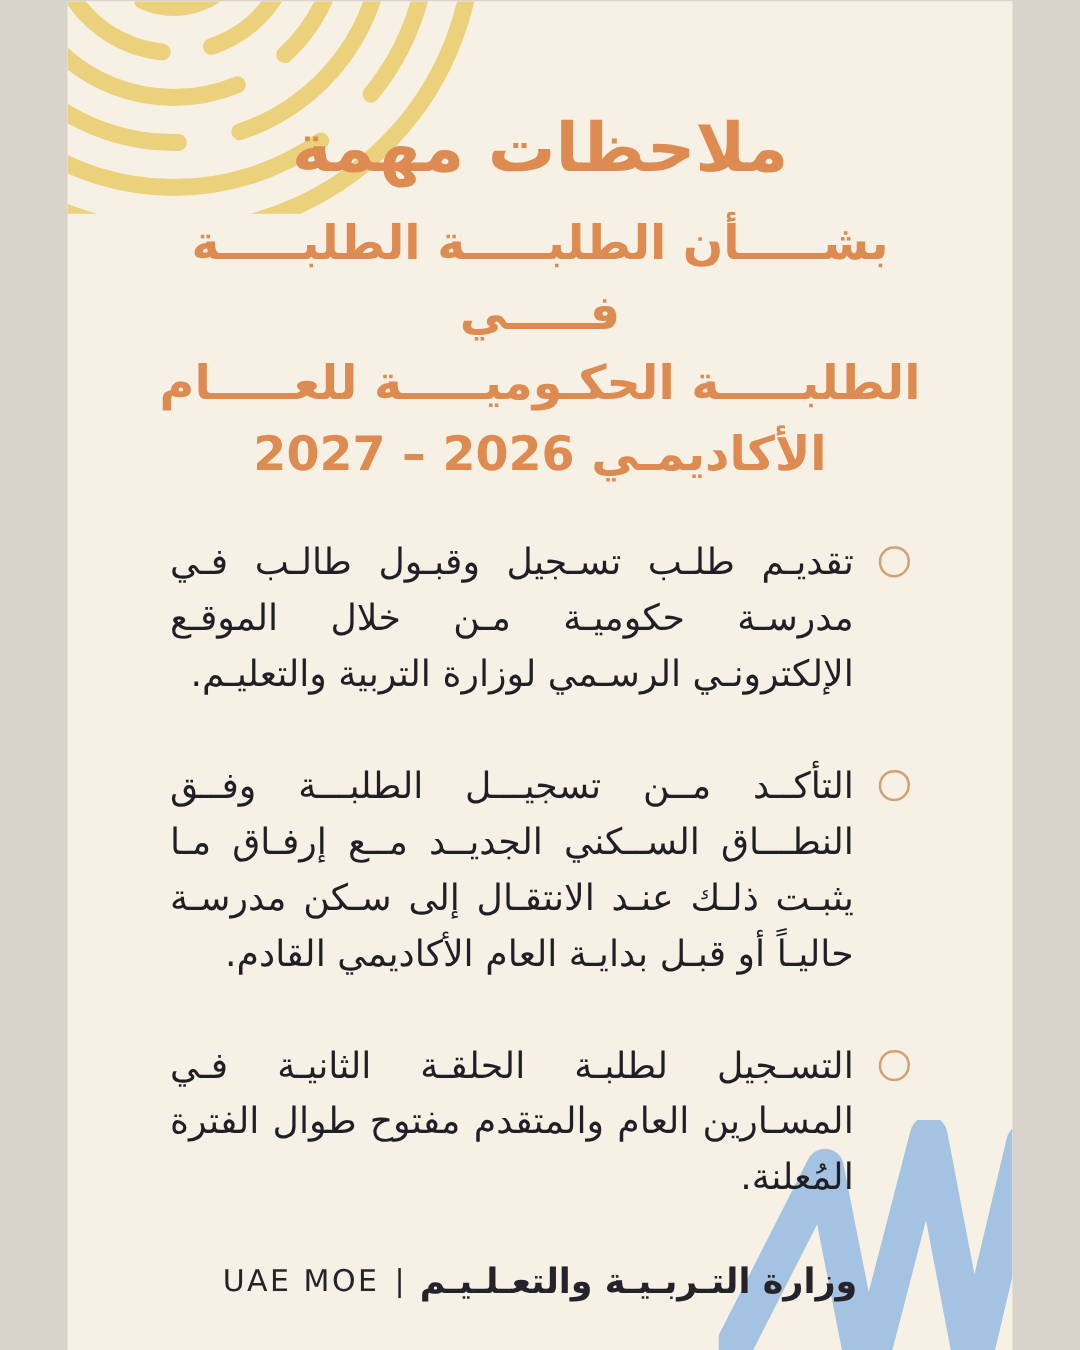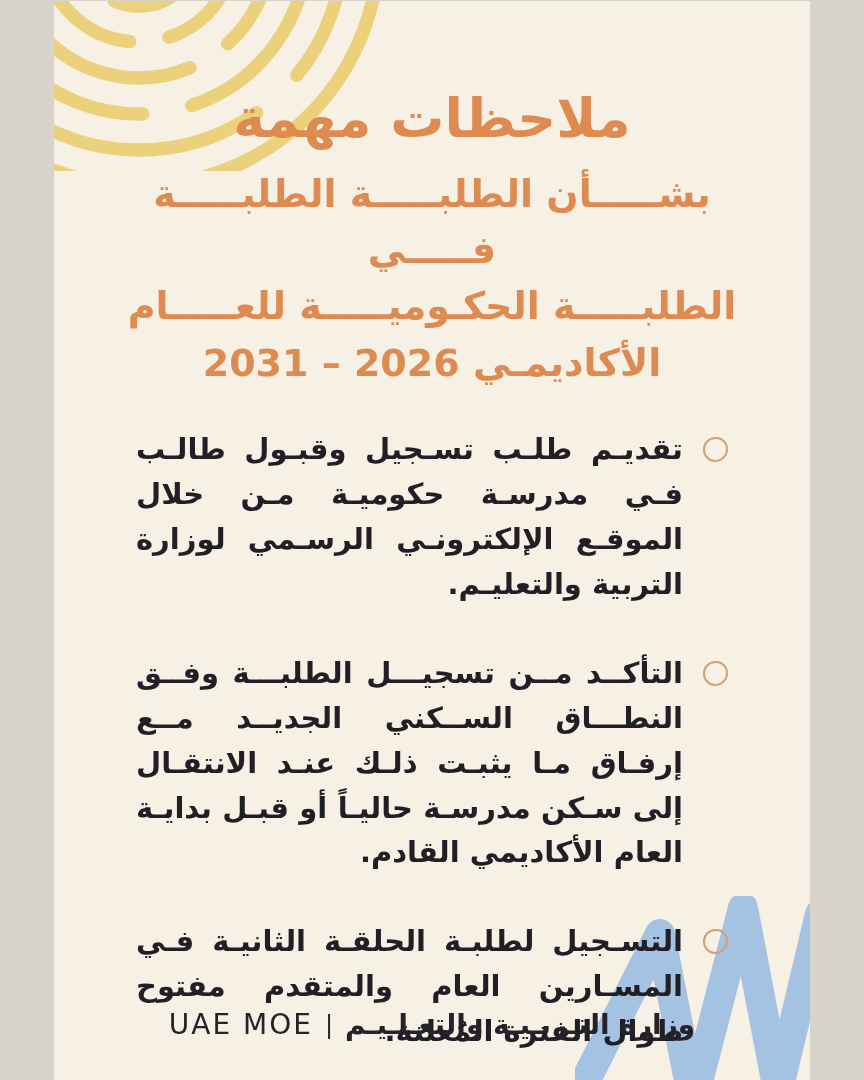--- a/index.html
+++ b/index.html
@@ -18,31 +18,31 @@
   .title{font-size:54px;font-weight:bold;margin:0 0 16px;letter-spacing:0;}
   .subtitle-line{font-size:38px;font-weight:bold;line-height:1.48;}
   .notes{position:relative;margin:36px 82px 0;z-index:2;}
   .note{display:flex;gap:20px;margin-bottom:44px;align-items:flex-start;}
   .bullet-ring{
     flex:0 0 auto;width:21px;height:21px;
     border:2.5px solid #d3a071;border-radius:50% 48% 52% 50%;
     margin-top:10px;background:transparent;
   }
   .note-text{
-    margin:0;font-size:29px;font-weight:bold;color:#211f26;
+    margin:0;font-size:29px;font-weight:normal;color:#211f26;
     line-height:1.55;text-align:justify;
   }
   .footer{
     position:absolute;bottom:40px;left:0;right:0;
     display:flex;justify-content:center;align-items:center;gap:12px;
     color:#25232a;z-index:2;
   }
   .brand-ar{font-size:28px;font-weight:bold;}
   .brand-sep{font-size:24px;font-weight:normal;}
-  .brand-en{font-size:28px;letter-spacing:2px;direction:ltr;}
+  .brand-en{font-size:24px;letter-spacing:2px;direction:ltr;}
 </style>
 </head>
 <body>
 
 <div class="page">
 
   <svg class="spiral" width="345" height="170" viewBox="0 0 345 170" aria-hidden="true">
     <g fill="none" stroke-width="13.5" stroke-linecap="round">
       <circle cx="85" cy="-55" r="60" stroke="#ecd17d" stroke-dasharray="120 35 140 45 37"></circle>
       <circle cx="85" cy="-55" r="96" stroke="#ecd17d" stroke-dasharray="180 40 200 50 100 33" stroke-dashoffset="60"></circle>
@@ -51,21 +51,21 @@
       <circle cx="85" cy="-55" r="204" stroke="#ecd17d" stroke-dasharray="350 55 380 70 280 147" stroke-dashoffset="210"></circle>
       <circle cx="85" cy="-55" r="240" stroke="#ecd17d" stroke-dasharray="400 60 450 80 300 218" stroke-dashoffset="40"></circle>
     </g>
   </svg>
 
   <header class="header">
     <h1 class="title">ملاحظات مهمة</h1>
     <div class="subtitle">
       <div class="subtitle-line">بشـــــأن الطلبـــــة الطلبـــــة فـــــي</div>
       <div class="subtitle-line">الطلبـــــة الحكـوميـــــة للعـــــام</div>
-      <div class="subtitle-line">الأكاديمـي 2026 – 2031</div>
+      <div class="subtitle-line">الأكاديمـي 2026 – 2027</div>
     </div>
   </header>
 
   <main class="notes">
     <div class="note">
       <span class="bullet-ring"></span>
       <p class="note-text">تقديـم طلـب تسـجيل وقبـول طالـب فـي مدرسـة حكوميـة مـن خلال الموقـع الإلكترونـي الرسـمي لوزارة التربية والتعليـم.</p>
     </div>
     <div class="note">
       <span class="bullet-ring"></span>

